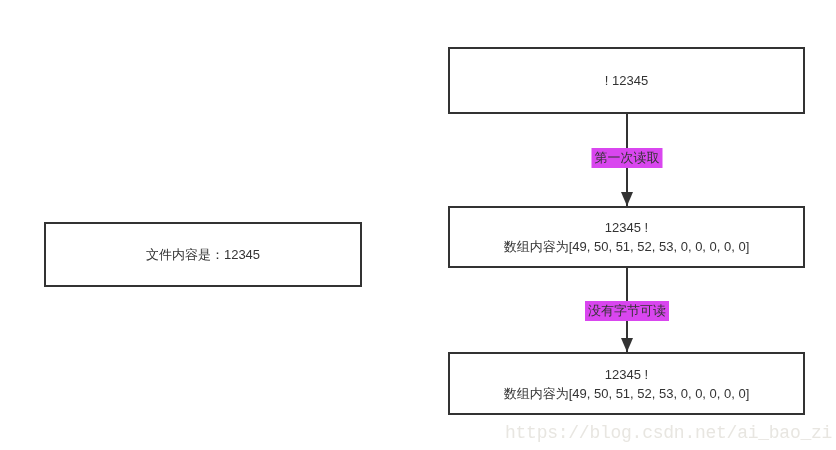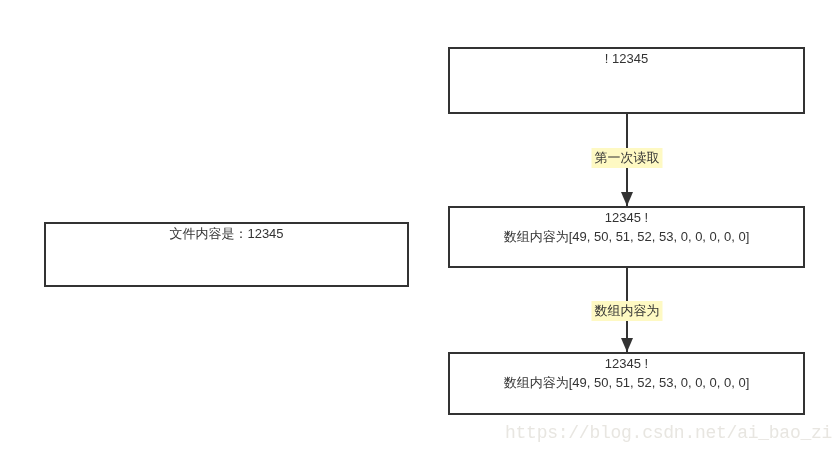--- a/index.html
+++ b/index.html
@@ -15,30 +15,30 @@
     background: #ffffff;
     overflow: hidden;
   }
   .node {
     position: absolute;
     box-sizing: border-box;
     border: 2px solid #333333;
     background: #ffffff;
     display: flex;
     flex-direction: column;
-    justify-content: flex-start;
+    justify-content: center;
     align-items: center;
     text-align: center;
     font-size: 13px;
     line-height: 19px;
     color: #333333;
   }
   .node-line { white-space: nowrap; }
 
-  #side-note { left: 44px;  top: 222px; width: 365px; height: 65px; }
+  #side-note { left: 44px;  top: 222px; width: 318px; height: 65px; }
   #step1     { left: 448px; top: 47px;  width: 357px; height: 67px; }
   #step2     { left: 448px; top: 206px; width: 357px; height: 62px; }
   #step3     { left: 448px; top: 352px; width: 357px; height: 63px; }
 
   .edge-line {
     position: absolute;
     width: 2px;
     background: #333333;
     left: 626px;
   }
@@ -54,21 +54,21 @@
     border-top: 14px solid #333333;
     left: 621px;
   }
   #edge1-arrowhead { top: 192px; }
   #edge2-arrowhead { top: 338px; }
 
   .edge-label {
     position: absolute;
     left: 627px;
     transform: translate(-50%, -50%);
-    background: #fef9c3;
+    background: #d946ef;
     padding: 1px 3px;
     font-size: 13px;
     color: #333333;
     white-space: nowrap;
   }
   #edge1-label { top: 158px; }
   #edge2-label { top: 311px; }
 
   .watermark {
     position: absolute;
@@ -98,21 +98,21 @@
   <div class="arrowhead" id="edge1-arrowhead"></div>
   <div class="edge-label" id="edge1-label">第一次读取</div>
 
   <div class="node" id="step2">
     <div class="node-line">12345 !</div>
     <div class="node-line">数组内容为[49, 50, 51, 52, 53, 0, 0, 0, 0, 0]</div>
   </div>
 
   <div class="edge-line" id="edge2-line"></div>
   <div class="arrowhead" id="edge2-arrowhead"></div>
-  <div class="edge-label" id="edge2-label">数组内容为</div>
+  <div class="edge-label" id="edge2-label">没有字节可读</div>
 
   <div class="node" id="step3">
     <div class="node-line">12345 !</div>
     <div class="node-line">数组内容为[49, 50, 51, 52, 53, 0, 0, 0, 0, 0]</div>
   </div>
 
   <div class="watermark">https://blog.csdn.net/ai_bao_zi</div>
 
 </div>
 

